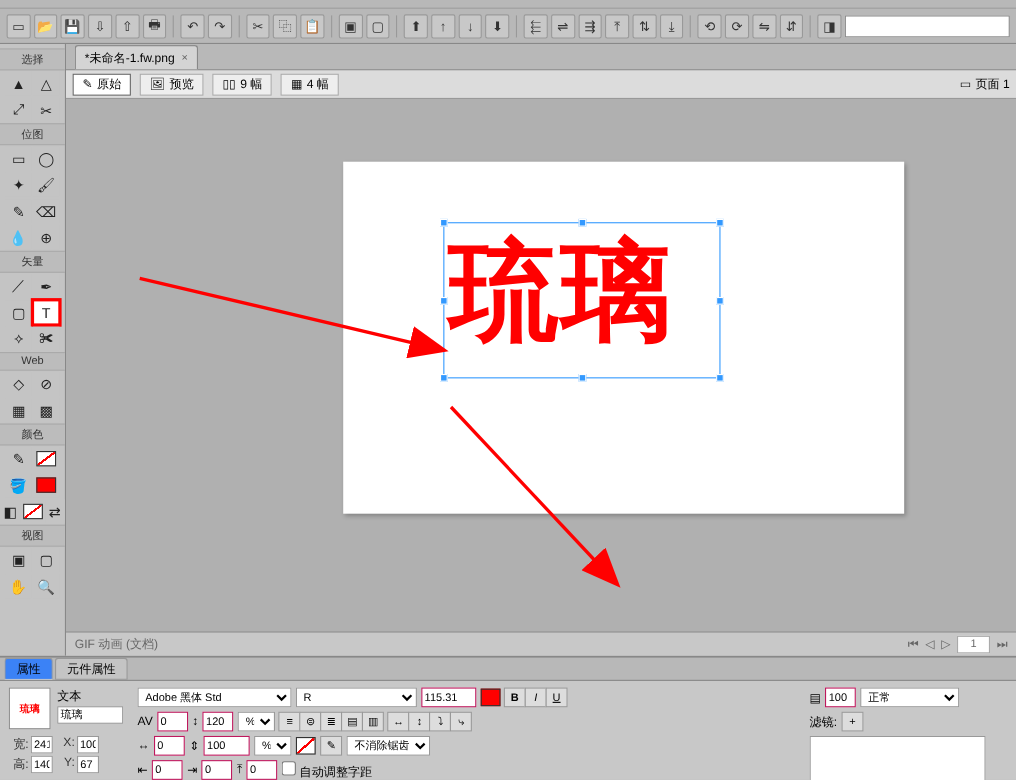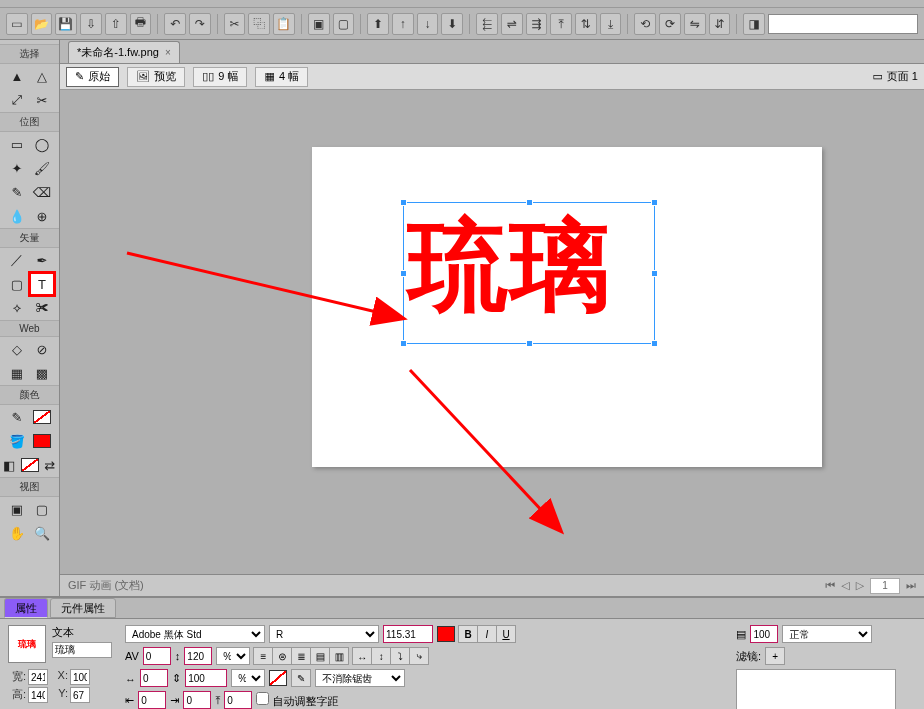--- a/index.html
+++ b/index.html
@@ -43,21 +43,21 @@
 .arrow1 { left: 62px; top: 208px; width: 290px; height: 80px; }
 .arrow2 { left: 340px; top: 325px; width: 200px; height: 175px; }
 
 .statusbar { position: absolute; bottom: 0; left: 0; right: 0; height: 22px; background: #c8c8c8; border-top: 1px solid #888; display: flex; align-items: center; padding: 0 8px; font-size: 11px; color: #666; }
 .statusbar .nav { margin-left: auto; display: flex; align-items: center; gap: 6px; }
 .pagefield { width: 30px; height: 16px; background: #fff; border: 1px solid #aaa; text-align: center; font-size: 10px; line-height: 14px; }
 
 .props { height: 113px; background: #c8c8c8; border-top: 2px solid #888; display: flex; flex-direction: column; }
 .ptabs { height: 22px; background: #b8b8b8; display: flex; align-items: flex-end; padding-left: 4px; border-bottom: 1px solid #888; }
 .ptab { height: 20px; padding: 0 10px; font-size: 11px; display: flex; align-items: center; border: 1px solid #999; background: #c4c4c4; border-radius: 3px 3px 0 0; margin-right: 2px; }
-.ptab.active { background: #8b5cf6; border-bottom-color: #d8d8d8; }
+.ptab.active { background: #3b82f6; border-bottom-color: #d8d8d8; }
 .pbody { flex: 1; display: flex; padding: 6px 8px; gap: 12px; font-size: 11px; }
 .pcol1 { width: 105px; }
 .thumb { width: 38px; height: 38px; background: #fff; border: 1px solid #888; float: left; margin-right: 6px; display:flex; align-items:center; justify-content:center; font-size: 9px; color: #f00; font-weight: bold; }
 .ptype { font-size: 11px; }
 .pname { width: 60px; height: 16px; background: #fff; border: 1px solid #999; font-size: 10px; padding: 0 2px; margin-top: 2px; display: block; }
 .dims { clear: both; padding-top: 6px; }
 .dimrow { display: flex; gap: 2px; margin-bottom: 2px; }
 .dimlbl { width: 18px; text-align: right; color: #333; }
 .dimval { width: 20px; height: 16px; background: #fff; border: 1px solid #999; font-size: 10px; padding: 0 2px; }
 
@@ -336,21 +336,21 @@
         </div>
       </div>
       <div class="prow">
         <span>↔</span>
           <input class="pnum psmall" value="0" style="">
         <span>⇕</span>
           <input class="pnum" value="100" style="">
         <select class="pselect" style="width:34px"><option>%</option></select>
         <div class="csw sw-none"></div>
         <div class="pbtn">✎</div>
-        <select class="pselect" style="width:90px"><option>不消除锯齿</option></select>
+        <select class="pselect" style="width:76px"><option>不消除锯齿</option></select>
       </div>
       <div class="prow">
         <span>⇤</span>
           <input class="pnum psmall" value="0" style="">
         <span>⇥</span>
           <input class="pnum psmall" value="0" style="">
         <span>⤒</span>
           <input class="pnum psmall" value="0" style="">
         <label><input type="checkbox" style=""> <span>自动调整字距</span></label>
       </div>

